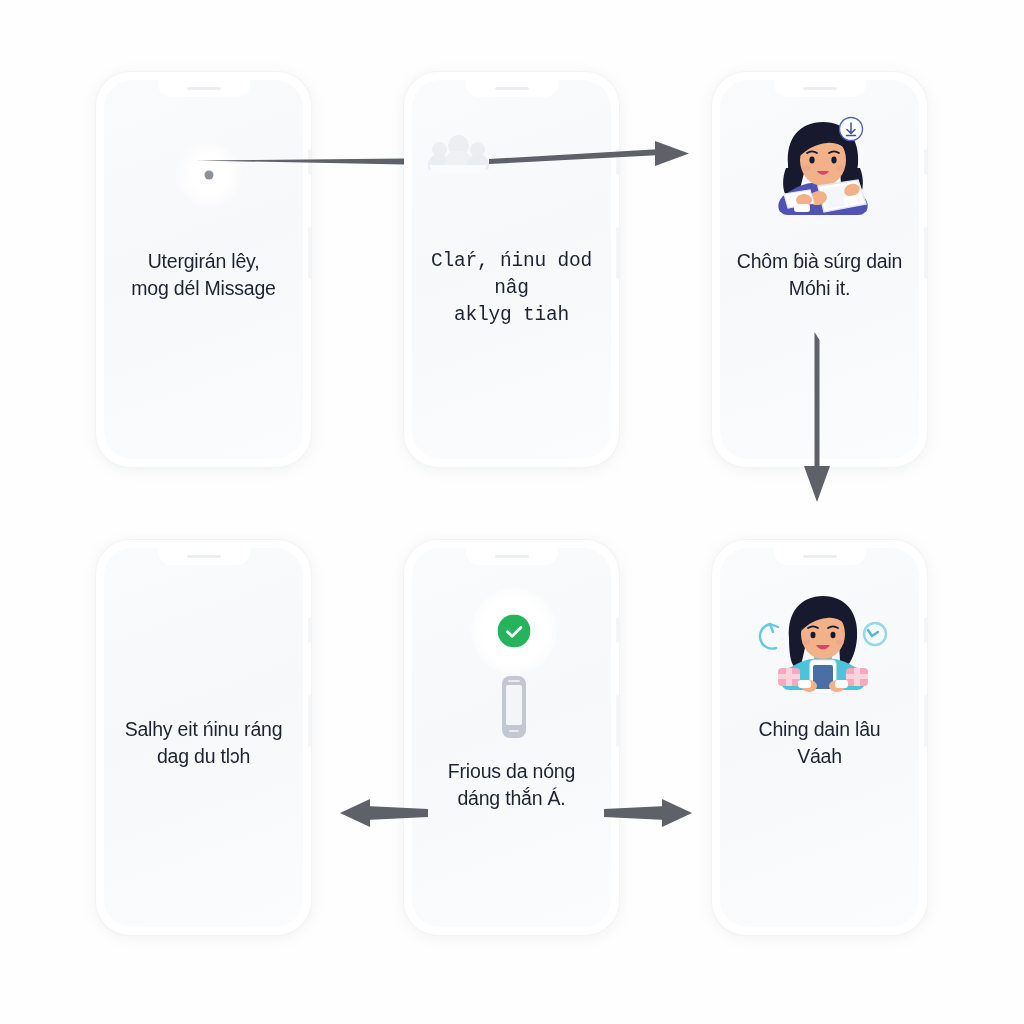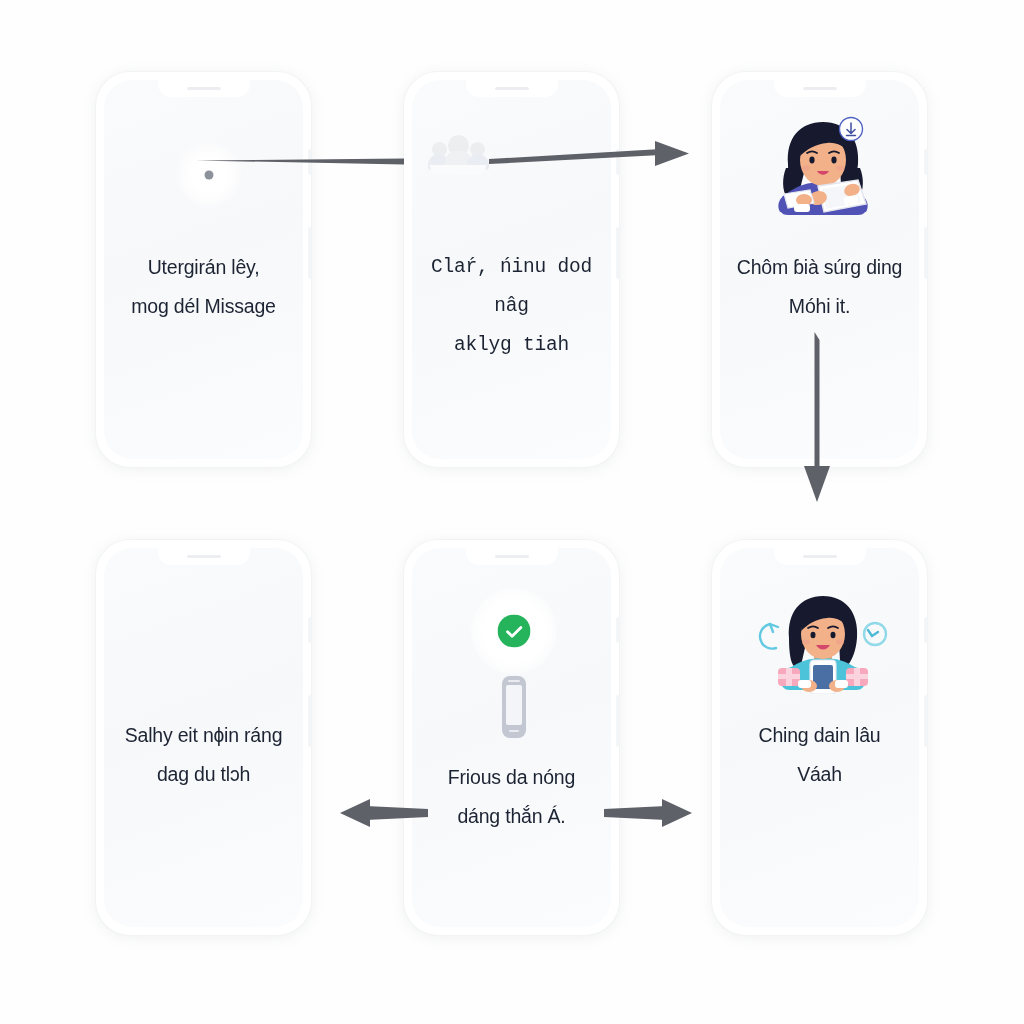--- a/index.html
+++ b/index.html
@@ -45,21 +45,21 @@
     border-radius:2px;background:#f4f5f7;z-index:5;
   }
   .phone .sidebtn.small{top:72px;height:26px;}
 
   
   .caption{
     position:absolute;left:11px;right:11px;
     text-align:center;
     color:#1c2433;
     font-size:19.5px;
-    line-height:39px;
+    line-height:27px;
     letter-spacing:-.2px;
     z-index:4;
     white-space:pre-line;
   }
 
   
   .halo{
     position:absolute;
     width:66px;height:66px;border-radius:50%;
     background:radial-gradient(circle,#ffffff 38%,#fcfcfd 58%,rgba(250,251,252,0) 74%);
@@ -194,33 +194,33 @@
       </div>
 
       <div style="position:absolute;left:118px;top:36px;z-index:5;">
         <svg viewBox="0 0 26 26" width="26" height="26">
           <circle cx="13" cy="13" r="11.5" fill="#ffffff" stroke="#4f62c2" stroke-width="1.4"></circle>
           <path d="M13 7v10M9 13.5l4 4 4-4" stroke="#3f4f9e" stroke-width="1.5" fill="none" stroke-linecap="round" stroke-linejoin="round"></path>
           <path d="M8.5 19.5h9" stroke="#3f4f9e" stroke-width="1.5" stroke-linecap="round"></path>
         </svg>
       </div>
 
-      <div class="caption" style="top:168px;">Chôm ɓià súrg ding
+      <div class="caption" style="top:168px;">Chôm ɓià súrg dain
 Móhi it.</div>
     </div>
     <div class="sidebtn small"></div>
     <div class="sidebtn" style="top:150px;height:52px;"></div>
   </div>
 
   <div class="phone" style="left:96px;top:540px;">
     <div class="screen">
       <div class="notch"></div>
       <div class="speaker"></div>
 
-      <div class="caption" style="top:168px;">Salhy eit nɸin ráng
+      <div class="caption" style="top:168px;">Salhy eit ńinu ráng
 dag du tlɔh</div>
     </div>
     <div class="sidebtn small"></div>
     <div class="sidebtn" style="top:150px;height:52px;"></div>
   </div>
 
   <div class="phone" style="left:404px;top:540px;">
     <div class="screen">
       <div class="notch"></div>
       <div class="speaker"></div>

